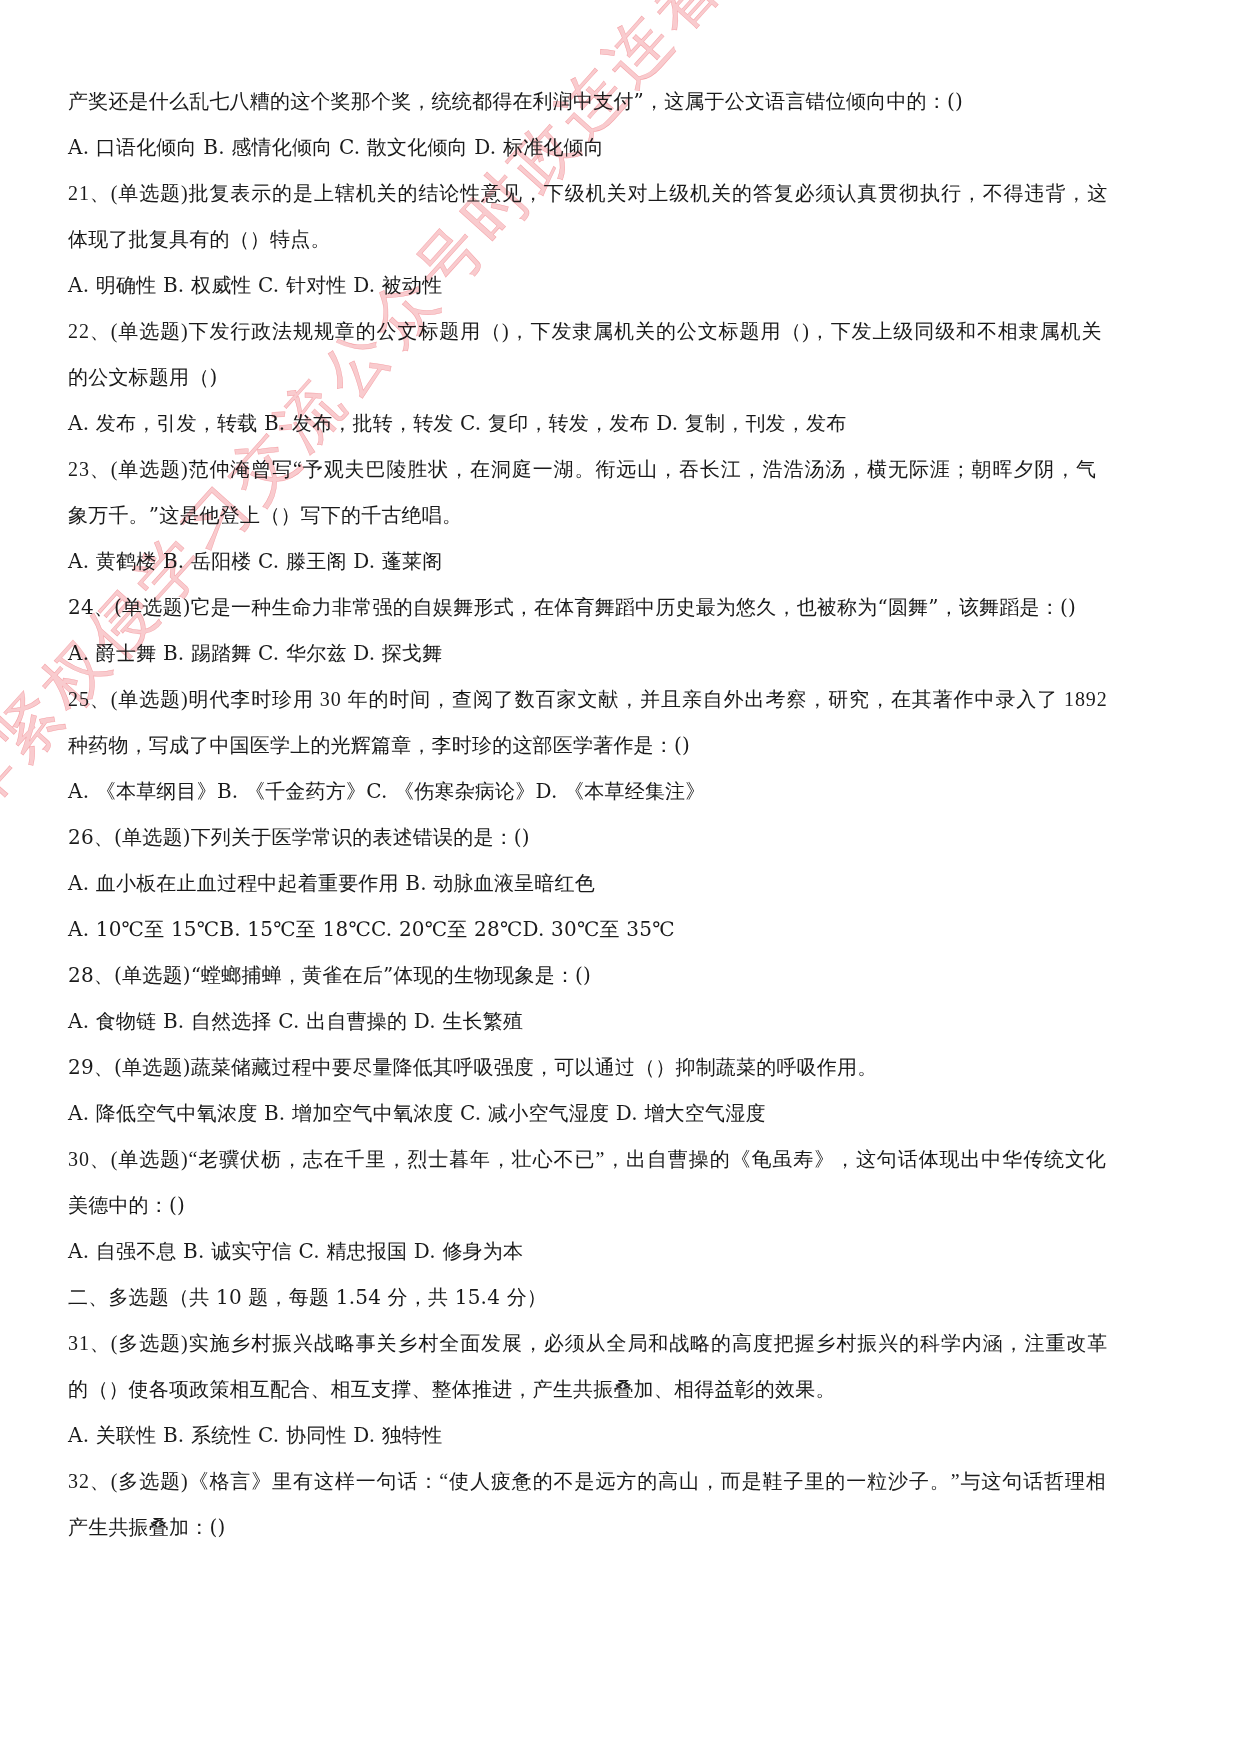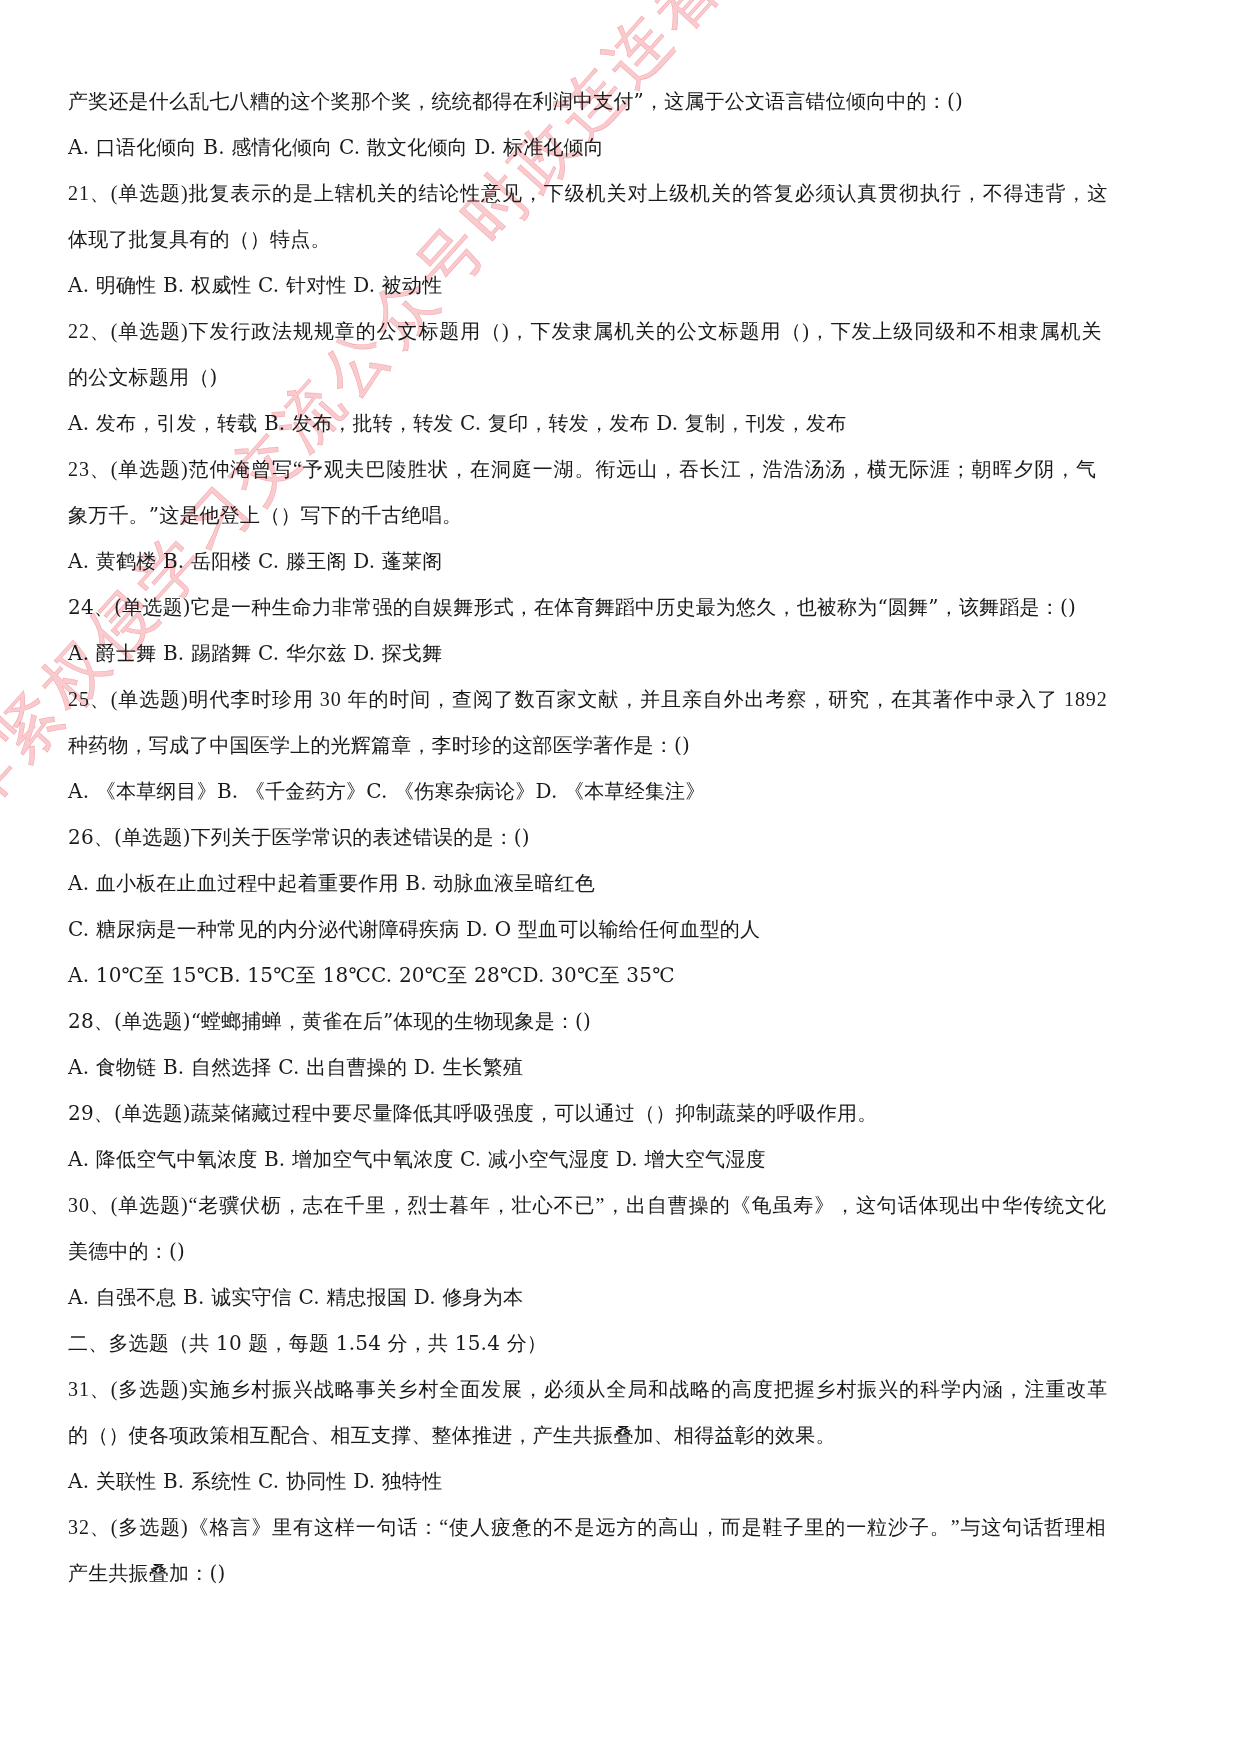--- a/index.html
+++ b/index.html
@@ -40,21 +40,20 @@
   <div class="line wrap1">23、(单选题)范仲淹曾写“予观夫巴陵胜状，在洞庭一湖。衔远山，吞长江，浩浩汤汤，横无际涯；朝晖夕阴，气</div>
   <div class="line">象万千。”这是他登上（）写下的千古绝唱。</div>
   <div class="line">A. 黄鹤楼 B. 岳阳楼 C. 滕王阁 D. 蓬莱阁</div>
   <div class="line">24、(单选题)它是一种生命力非常强的自娱舞形式，在体育舞蹈中历史最为悠久，也被称为“圆舞”，该舞蹈是：()</div>
   <div class="line">A. 爵士舞 B. 踢踏舞 C. 华尔兹 D. 探戈舞</div>
   <div class="line wrap1">25、(单选题)明代李时珍用 30 年的时间，查阅了数百家文献，并且亲自外出考察，研究，在其著作中录入了 1892</div>
   <div class="line">种药物，写成了中国医学上的光辉篇章，李时珍的这部医学著作是：()</div>
   <div class="line">A. 《本草纲目》B. 《千金药方》C. 《伤寒杂病论》D. 《本草经集注》</div>
   <div class="line">26、(单选题)下列关于医学常识的表述错误的是：()</div>
   <div class="line">A. 血小板在止血过程中起着重要作用 B. 动脉血液呈暗红色</div>
-  <div class="line">C. 糖尿病是一种常见的内分泌代谢障碍疾病 D. O 型血可以输给任何血型的人</div>
   <div class="line">A. 10℃至 15℃B. 15℃至 18℃C. 20℃至 28℃D. 30℃至 35℃</div>
   <div class="line">28、(单选题)“螳螂捕蝉，黄雀在后”体现的生物现象是：()</div>
   <div class="line">A. 食物链 B. 自然选择 C. 出自曹操的 D. 生长繁殖</div>
   <div class="line">29、(单选题)蔬菜储藏过程中要尽量降低其呼吸强度，可以通过（）抑制蔬菜的呼吸作用。</div>
   <div class="line">A. 降低空气中氧浓度 B. 增加空气中氧浓度 C. 减小空气湿度 D. 增大空气湿度</div>
   <div class="line wrap1">30、(单选题)“老骥伏枥，志在千里，烈士暮年，壮心不已”，出自曹操的《龟虽寿》，这句话体现出中华传统文化</div>
   <div class="line">美德中的：()</div>
   <div class="line">A. 自强不息 B. 诚实守信 C. 精忠报国 D. 修身为本</div>
   <div class="line">二、多选题（共 10 题，每题 1.54 分，共 15.4 分）</div>
   <div class="line wrap1">31、(多选题)实施乡村振兴战略事关乡村全面发展，必须从全局和战略的高度把握乡村振兴的科学内涵，注重改革</div>

